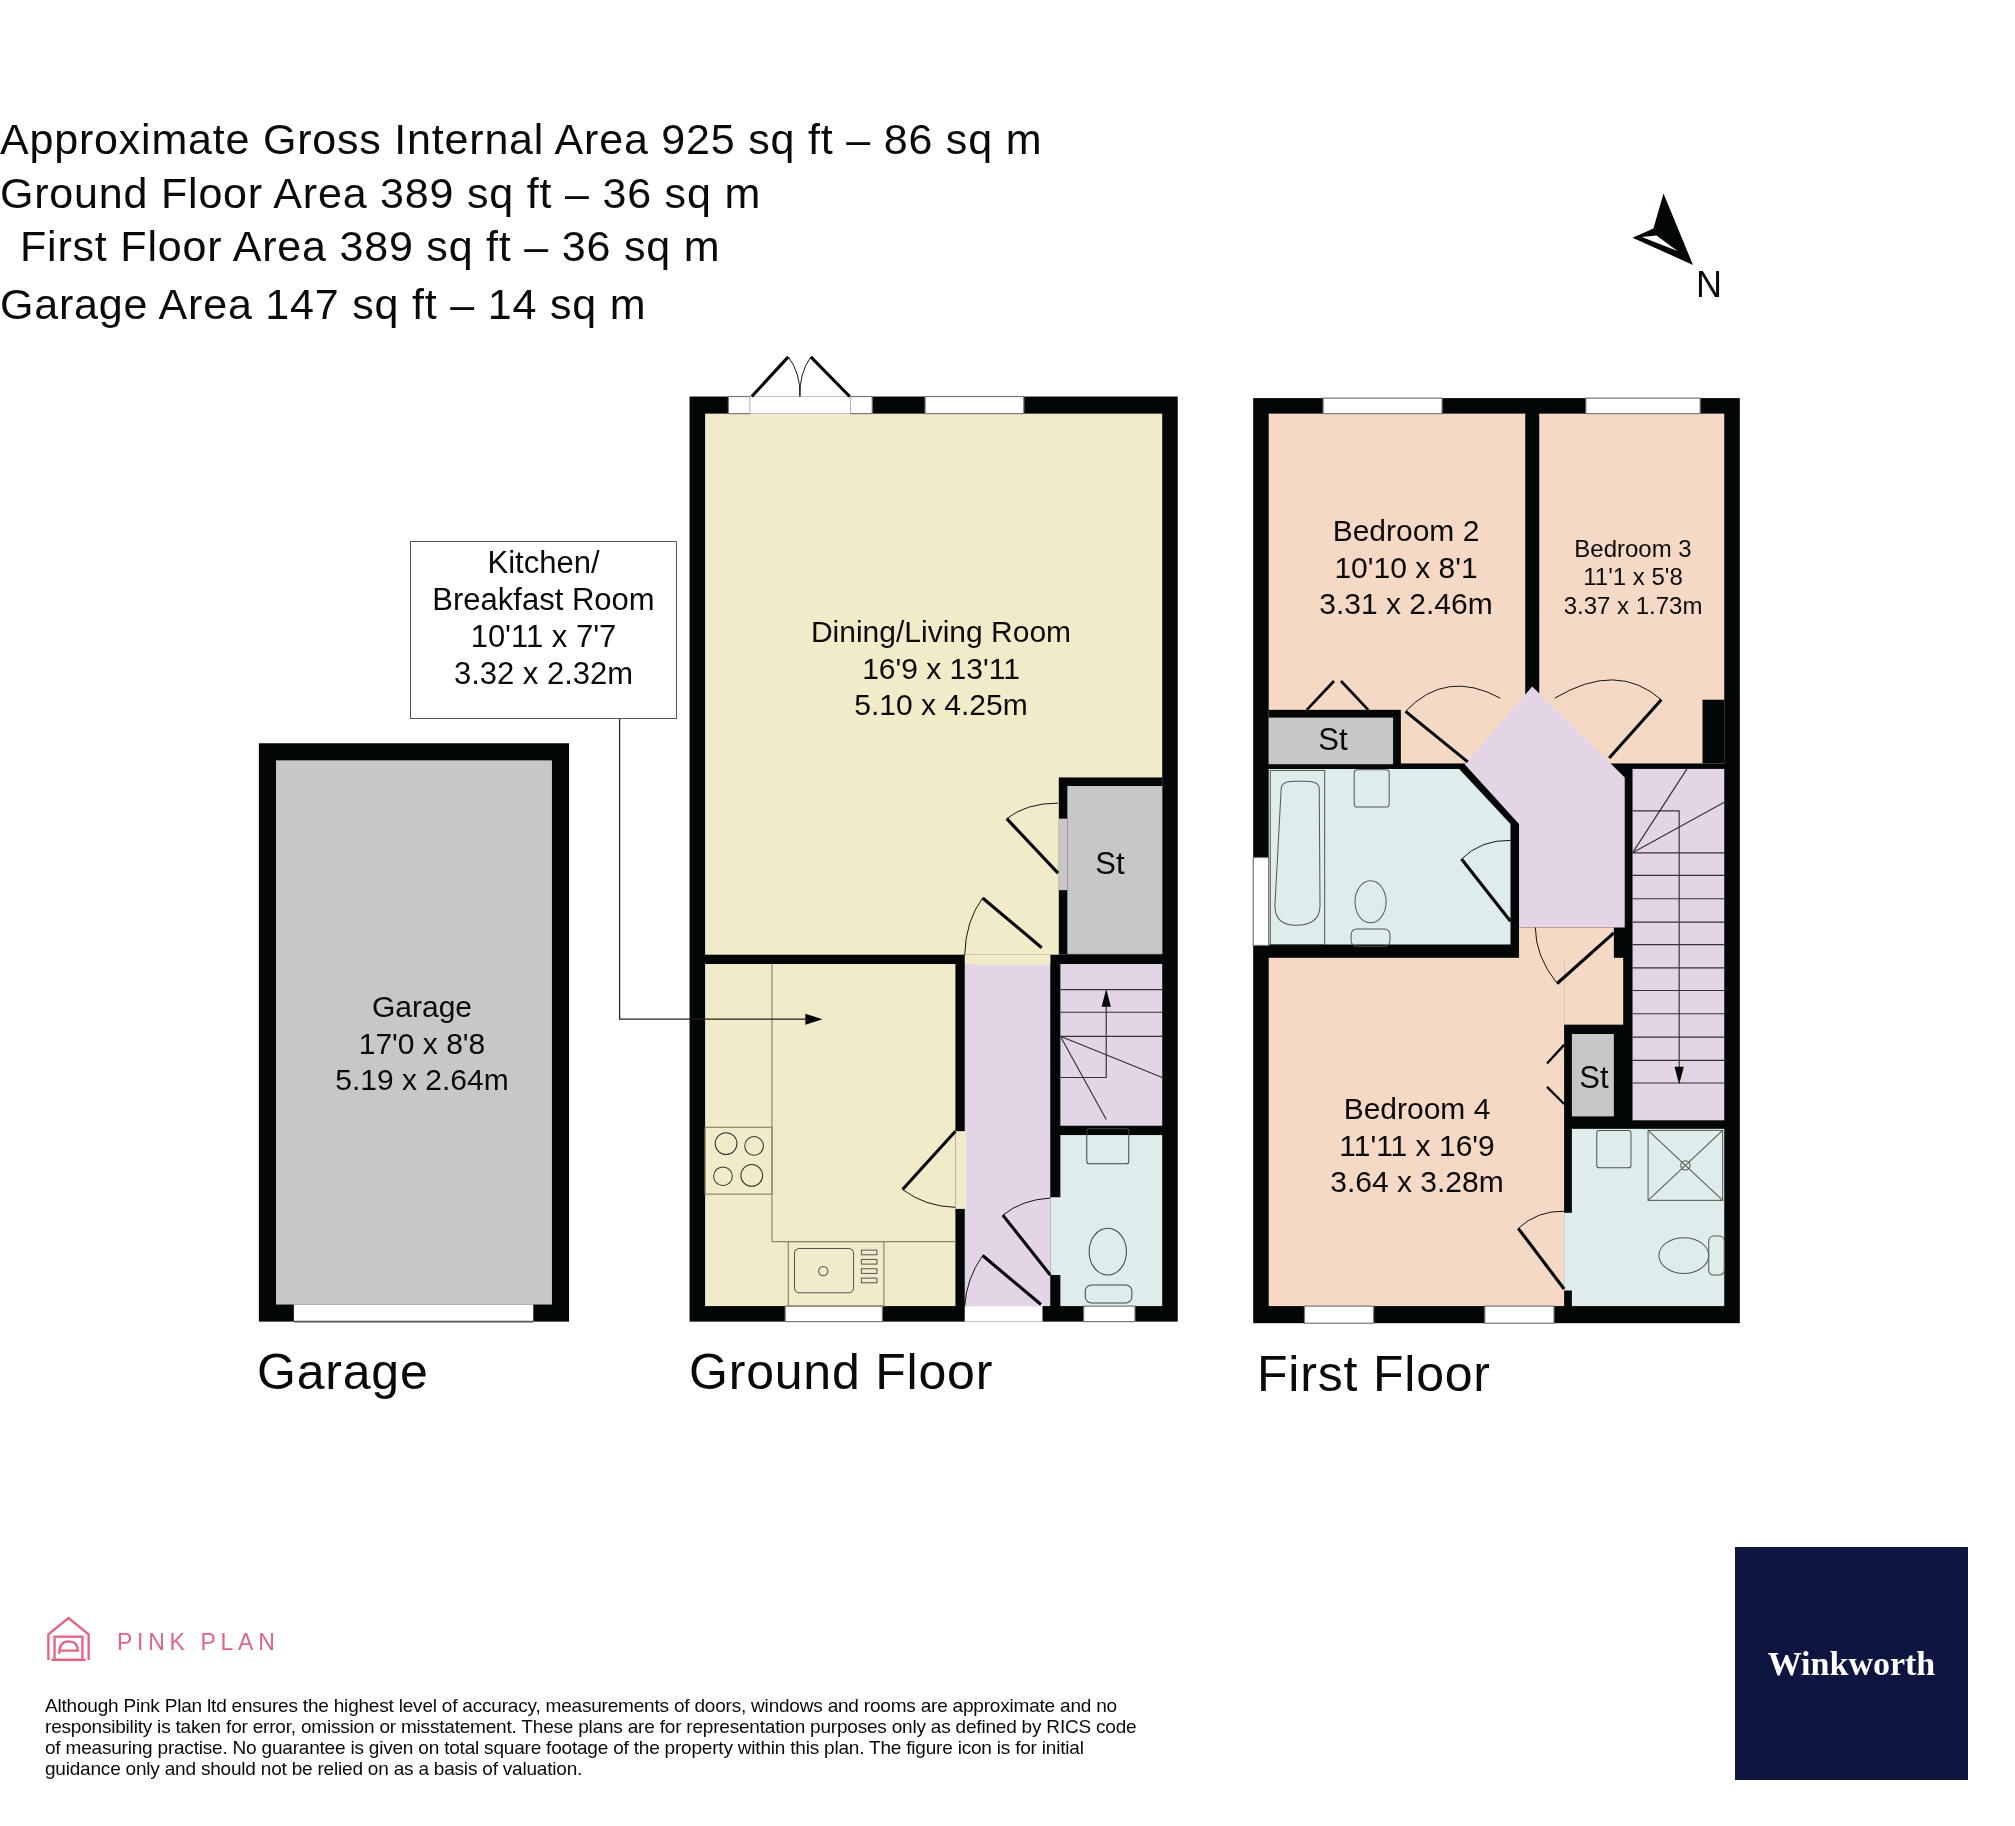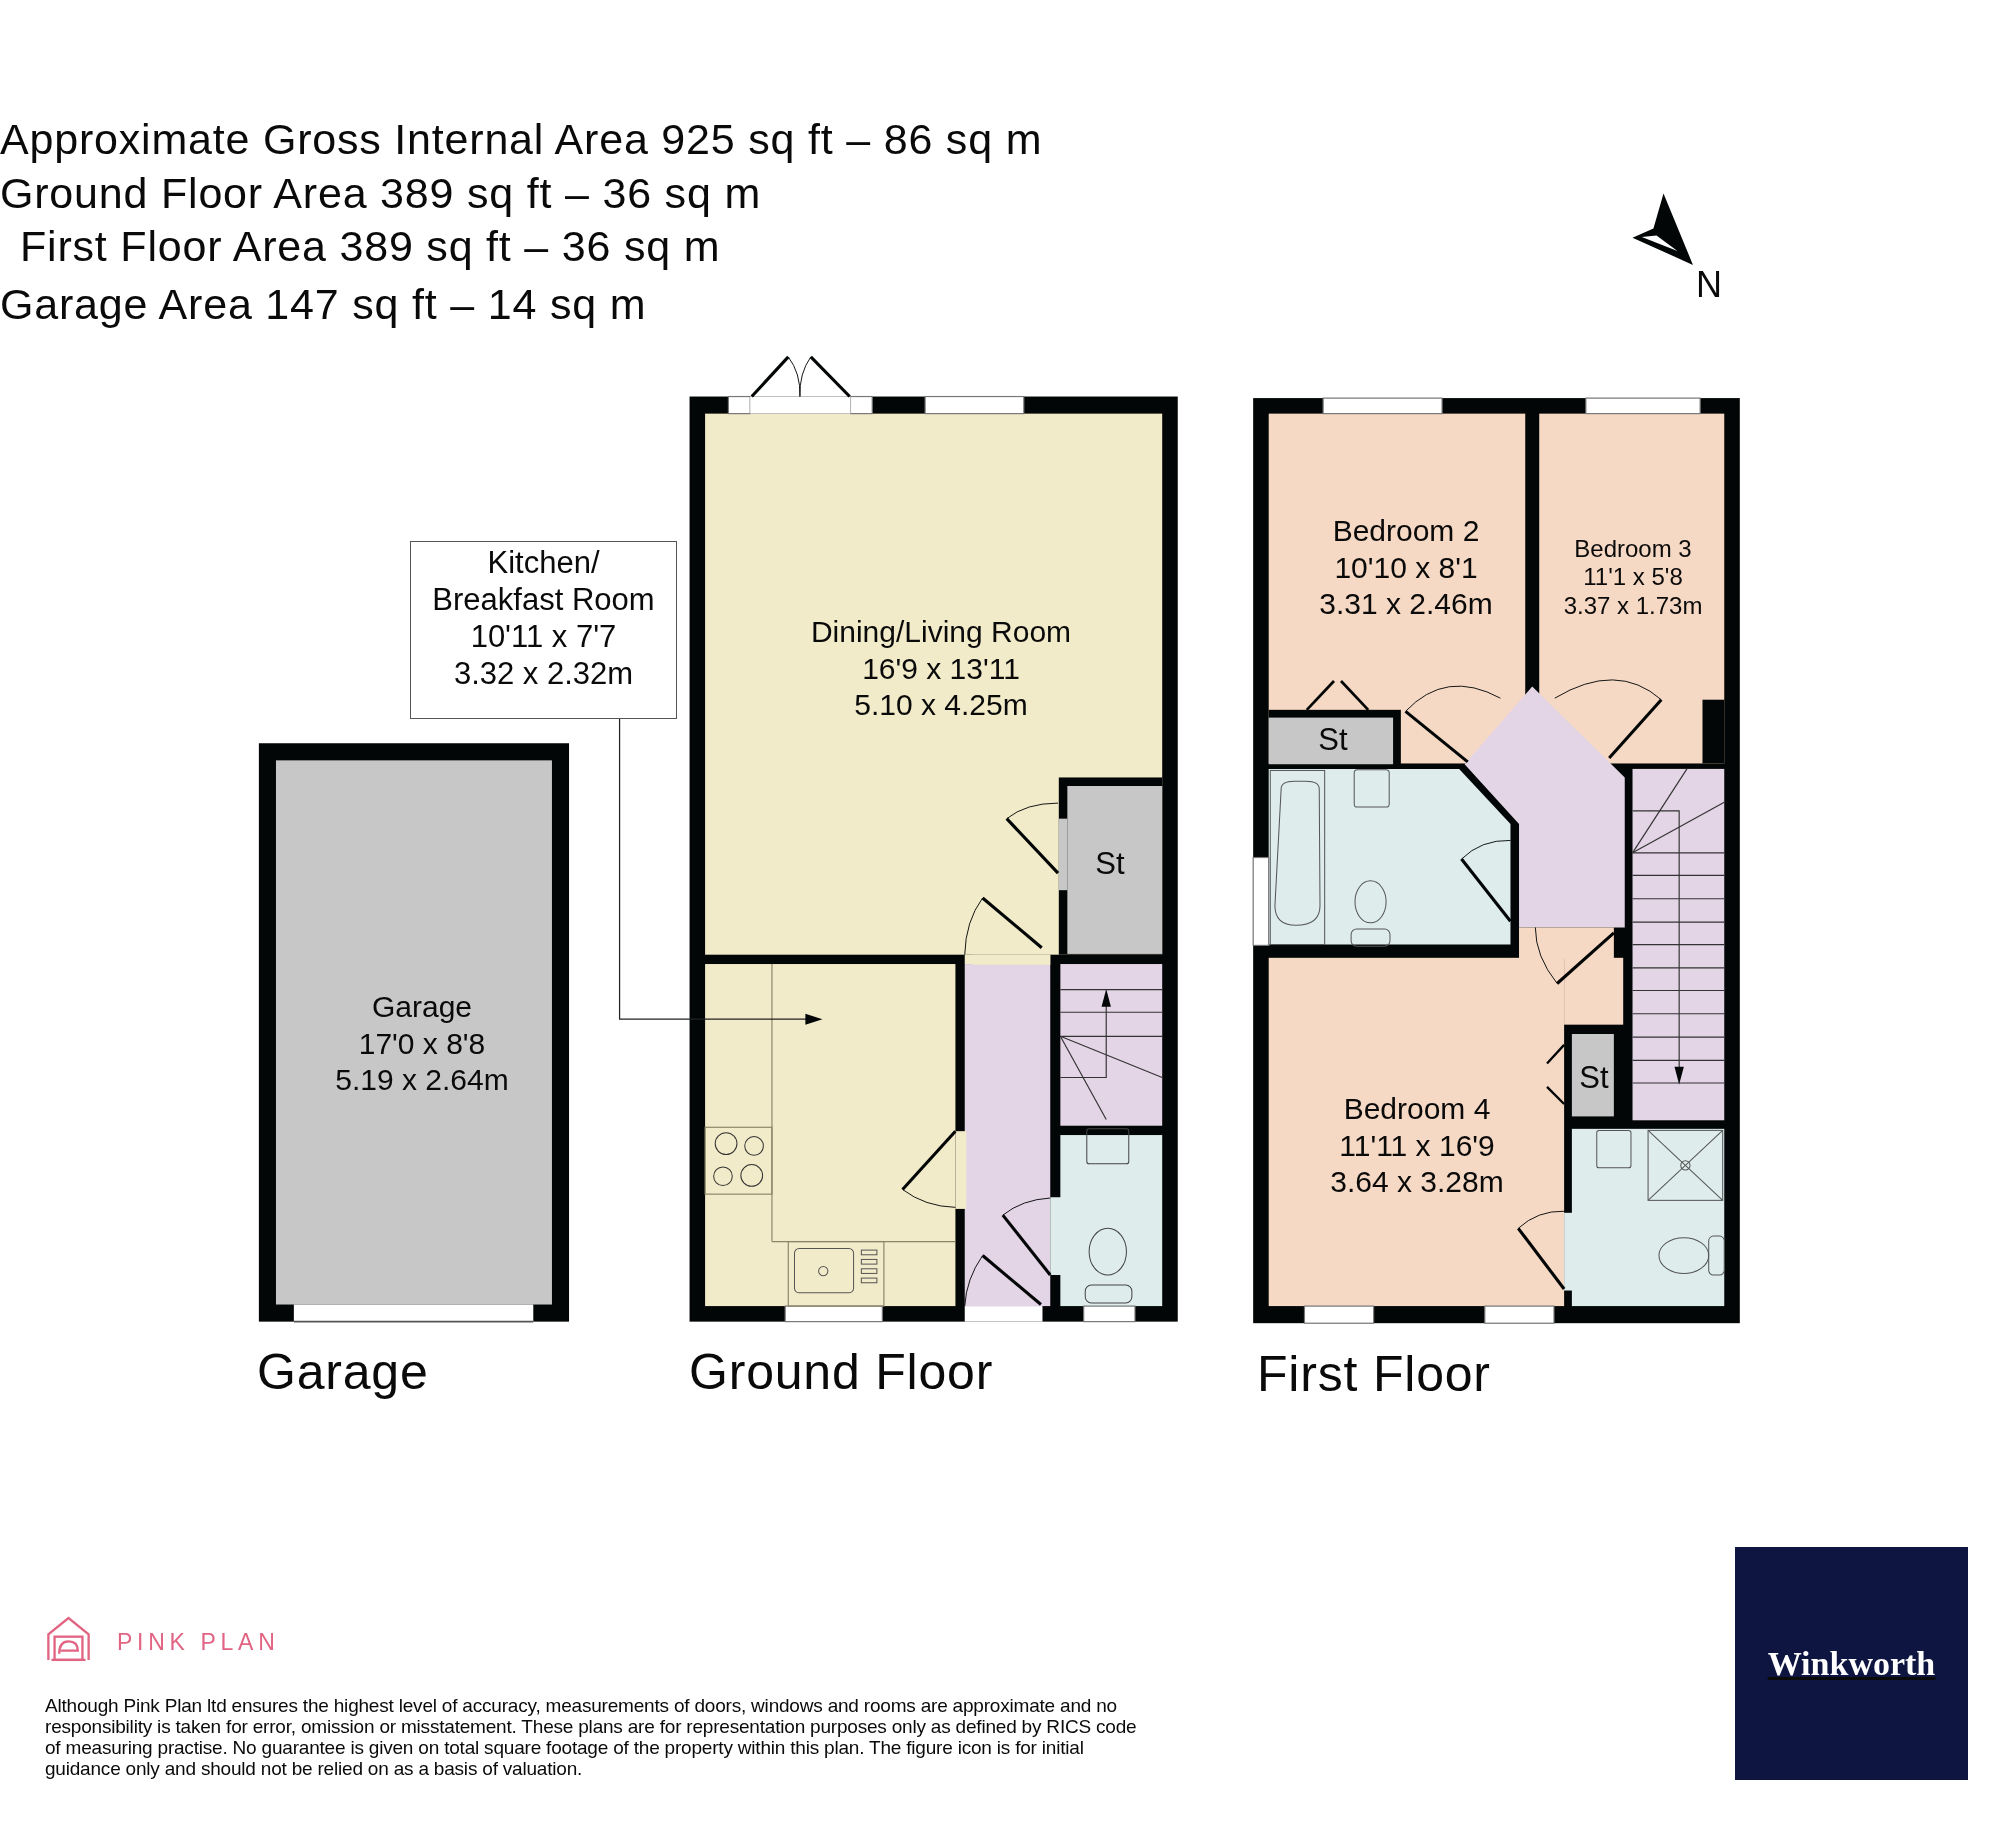--- a/index.html
+++ b/index.html
@@ -7,21 +7,21 @@
          font-family: "Liberation Sans", "DejaVu Sans", sans-serif; color: #0a0a0a; }
   .abs { position: absolute; }
   .hdr { position: absolute; left: 0; width: 2015px; text-align: left; font-size: 43px; letter-spacing: 0.8px; line-height: 53px; }
   .room-label { position: absolute; text-align: center; line-height: 1.22; white-space: nowrap; transform: translateX(-50%); }
   .floor-label { position: absolute; font-size: 50px; letter-spacing: 0.8px; }
   .callout { position: absolute; left: 410px; top: 541px; width: 267px; height: 178px; border: 1.6px solid #555; background: #fff;
              font-size: 31px; text-align: center; line-height: 37px; box-sizing: border-box; padding-top: 2.3px; }
   .disclaimer { position: absolute; left: 45px; top: 1695px; width: 1104px; font-size: 19px; line-height: 21px; letter-spacing: -0.2px; }
   .pink-brand { position: absolute; left: 117px; top: 1629px; font-size: 23px; color: #E26483; letter-spacing: 4.7px; }
   .wink { position: absolute; left: 1735px; top: 1547px; width: 233px; height: 233px; background: #0D1540;
-          display: flex; align-items: center; justify-content: center; text-decoration: underline; }
+          display: flex; align-items: center; justify-content: center; }
   .wink span { color: #ffffff; font-family: "Liberation Serif", "DejaVu Serif", serif; font-size: 34px; font-weight: bold; }
   svg.plan { position: absolute; left: 0; top: 0; }
   .compass-n { position: absolute; left: 1696px; top: 264px; font-size: 36px; }
 </style>
 </head>
 <body>
 
 <div class="hdr" style="top:113px;">Approximate Gross Internal Area 925 sq ft – 86 sq m</div>
 <div class="hdr" style="top:167px;">Ground Floor Area 389 sq ft – 36 sq m</div>
 <div class="hdr" style="top:220px;padding-left:20px;">First Floor Area 389 sq ft – 36 sq m</div>

